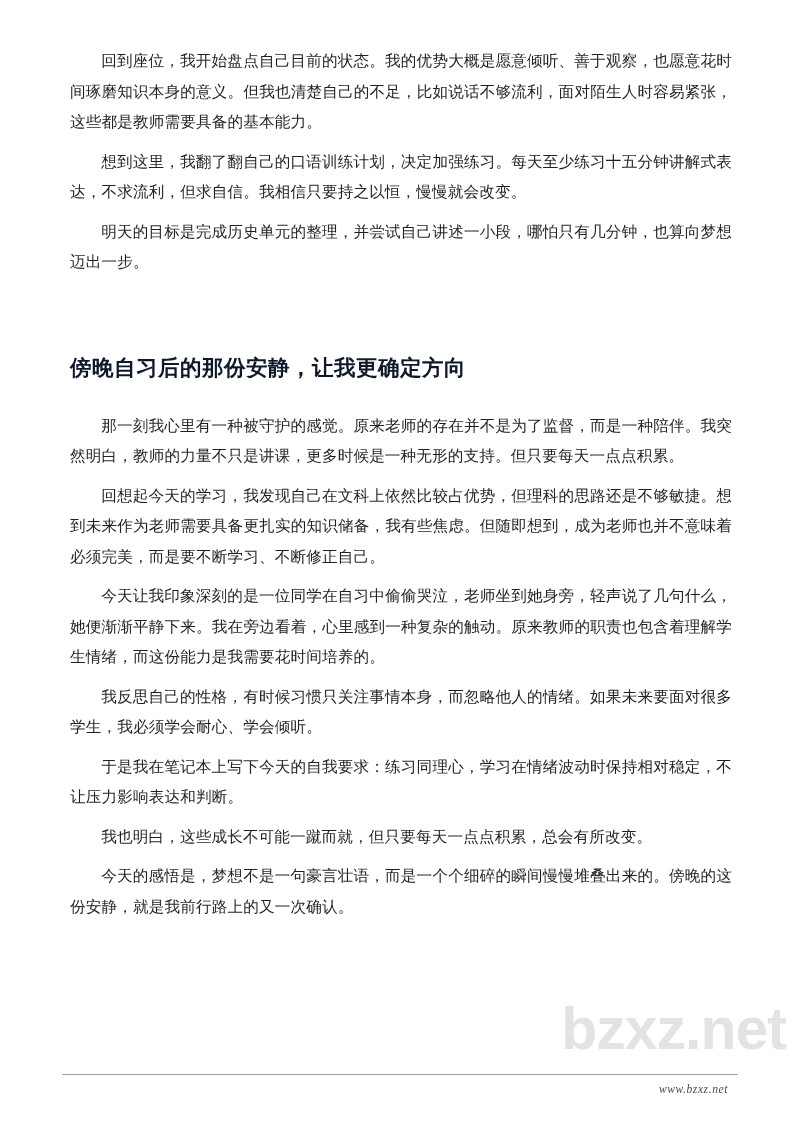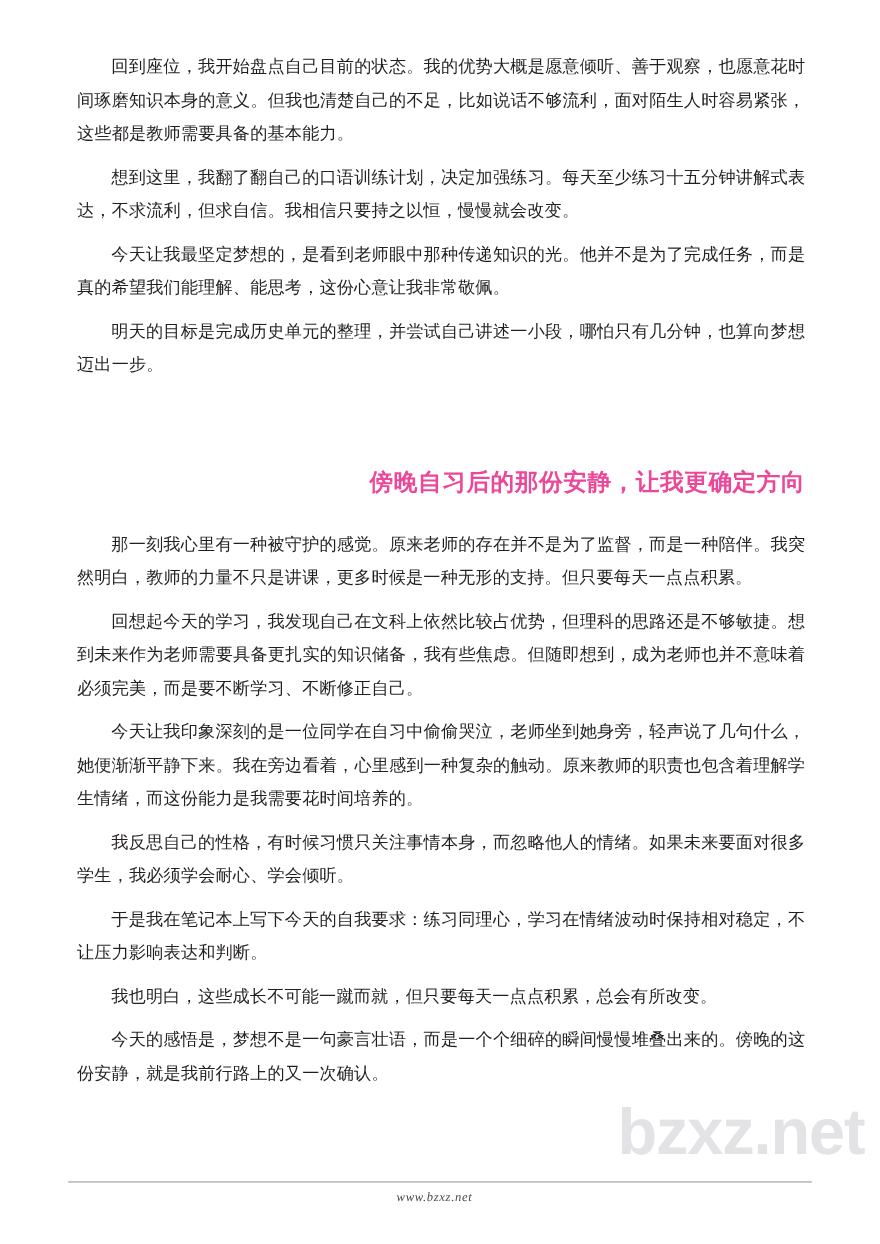--- a/index.html
+++ b/index.html
@@ -41,22 +41,22 @@
   }
   .section-gap {
     height: 74px;
   }
   .heading {
     margin: 0;
     padding: 0;
     font-size: 21.5px;
     line-height: 30px;
     font-weight: bold;
-    text-align: right;
-    color: #ec4899;
+    text-align: left;
+    color: #0f172a;
     letter-spacing: 0.5px;
     font-family: "Liberation Serif", "DejaVu Serif", serif;
   }
   .heading-gap {
     height: 28px;
   }
   .watermark {
     position: absolute;
     right: 14px;
     bottom: 72px;
@@ -76,40 +76,39 @@
     right: 62px;
     bottom: 36px;
   }
   .footer-rule {
     height: 1px;
     background: #9a9a9a;
     width: 100%;
   }
   .footer-text {
     margin-top: 8px;
-    text-align: center;
+    text-align: right;
     font-size: 11.5px;
     font-style: italic;
     color: #4a4a4a;
     letter-spacing: 0.6px;
     font-family: "Liberation Serif", "DejaVu Serif", serif;
     padding-right: 10px;
   }
 </style>
 </head>
 <body>
 
 <div class="page">
 
   <div class="content">
 
     <div>
       <p class="para">回到座位，我开始盘点自己目前的状态。我的优势大概是愿意倾听、善于观察，也愿意花时间琢磨知识本身的意义。但我也清楚自己的不足，比如说话不够流利，面对陌生人时容易紧张，这些都是教师需要具备的基本能力。</p>
       <p class="para">想到这里，我翻了翻自己的口语训练计划，决定加强练习。每天至少练习十五分钟讲解式表达，不求流利，但求自信。我相信只要持之以恒，慢慢就会改变。</p>
-      <p class="para">今天让我最坚定梦想的，是看到老师眼中那种传递知识的光。他并不是为了完成任务，而是真的希望我们能理解、能思考，这份心意让我非常敬佩。</p>
       <p class="para">明天的目标是完成历史单元的整理，并尝试自己讲述一小段，哪怕只有几分钟，也算向梦想迈出一步。</p>
     </div>
 
     <div class="section-gap"></div>
 
     <div>
       <h2 class="heading">傍晚自习后的那份安静，让我更确定方向</h2>
       <div class="heading-gap"></div>
       <p class="para">那一刻我心里有一种被守护的感觉。原来老师的存在并不是为了监督，而是一种陪伴。我突然明白，教师的力量不只是讲课，更多时候是一种无形的支持。但只要每天一点点积累。</p>
       <p class="para">回想起今天的学习，我发现自己在文科上依然比较占优势，但理科的思路还是不够敏捷。想到未来作为老师需要具备更扎实的知识储备，我有些焦虑。但随即想到，成为老师也并不意味着必须完美，而是要不断学习、不断修正自己。</p>

